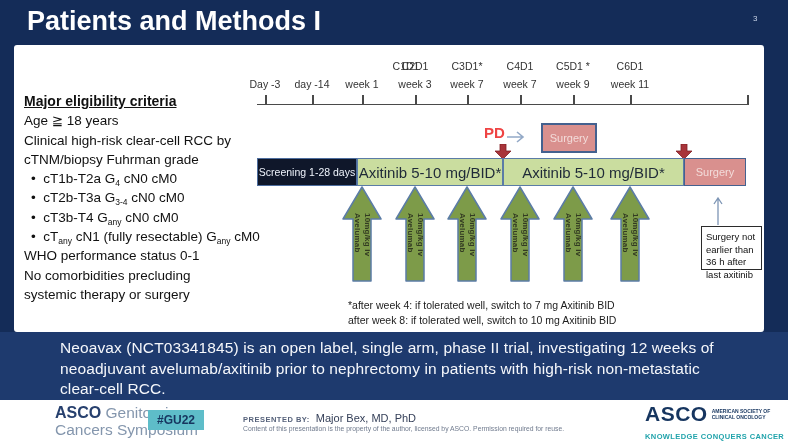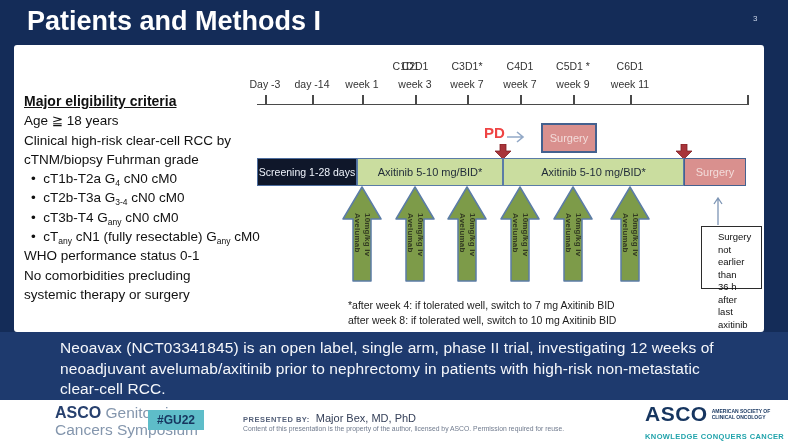--- a/index.html
+++ b/index.html
@@ -23,36 +23,36 @@
   .tl-lab{position:absolute;transform:translateX(-50%);font-size:10.5px;color:#333;white-space:nowrap}
   .tl-cycle{top:60px}
   .tl-week{top:78px}
   .tl-tick{position:absolute;width:1.5px;height:10px;background:#4a4a4a;top:95px}
   .tl-axis{position:absolute;height:1.4px;background:#4a4a4a;top:104px}
 
   
   .bar{position:absolute;left:257px;top:158px;height:28px;display:flex}
   .seg{height:28px;display:flex;align-items:center;justify-content:center;white-space:nowrap}
   .seg.screening{background:#0f172a;border:1.6px solid #4d6d9e;color:#eef3fb;font-size:10.5px}
-  .seg.axitinib{background:#cadd9f;border:1.6px solid #5b7ca6;color:#1f2a38;font-size:11px}
+  .seg.axitinib{background:#cadd9f;border:1.6px solid #5b7ca6;color:#1f2a38;font-size:15px}
   .seg.surgery{background:#d9908e;border:1.8px solid #44618f;color:#f3dcda;font-size:11px}
 
   
   .pd-label{position:absolute;left:484px;top:124px;font-size:15px;font-weight:bold;color:#ef4444}
   .pd-arrow{position:absolute;left:506px;top:129px}
   .pd-surgery{position:absolute;left:541px;top:123px;width:56px;height:30px;background:#d9908e;border:2px solid #44618f;display:flex;align-items:center;justify-content:center;color:#f3dcda;font-size:11px}
   .red-arrow{position:absolute;top:144px}
 
   
   .av-arrow{position:absolute;top:186px;width:40px;height:96px}
   .av-arrow svg{position:absolute;left:0;top:0}
   .av-text{position:absolute;left:50%;top:27px;transform:translateX(-50%);writing-mode:vertical-lr;font-size:8px;line-height:9.6px;font-weight:bold;color:#333b22;white-space:pre-line;letter-spacing:.2px}
 
   
-  .note-box{position:absolute;left:701px;top:226px;width:61px;height:63px;background:#fff;border:1.5px solid #2b2b2b;padding:4px 16px;font-size:9.5px;color:#111;line-height:1.32}
+  .note-box{position:absolute;left:701px;top:226px;width:61px;height:44px;background:#fff;border:1.5px solid #2b2b2b;padding:4px 4px;font-size:9.5px;color:#111;line-height:1.32}
   .note-arrow{position:absolute;left:713px;top:197px}
 
   
   .footnotes{position:absolute;left:348px;top:298px}
   .fn-line{font-size:10.5px;color:#1c1c1c;line-height:14.5px;white-space:nowrap}
   .fn-line + .fn-line{margin-left:0}
 
   
   .summary-band{position:absolute;left:0;top:332px;width:788px;height:68px;background:#1e3a6e}
   .summary-text{position:absolute;left:60px;top:6px;width:668px;color:#f5f7fb;font-size:15.5px;line-height:1.33;letter-spacing:.1px}

